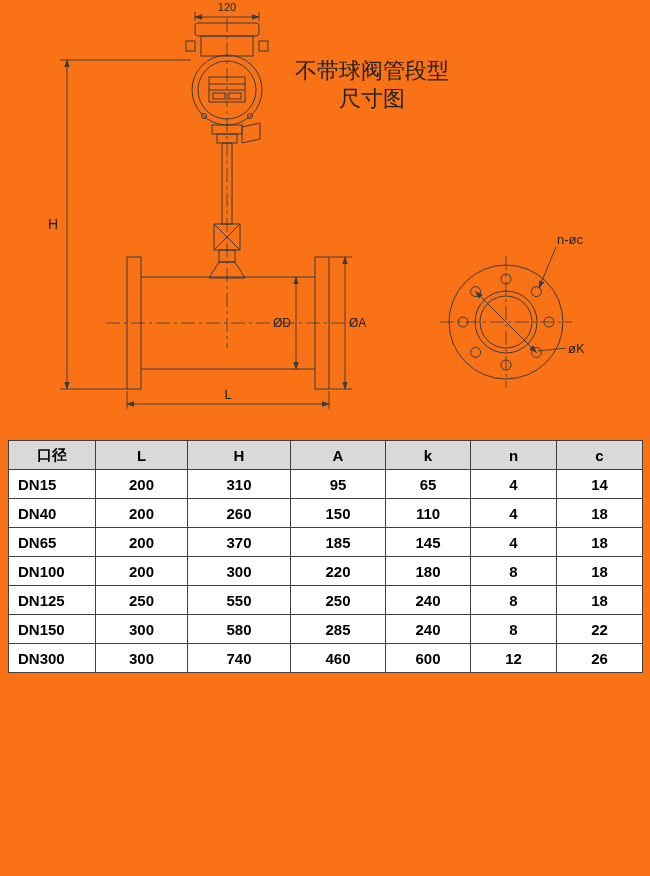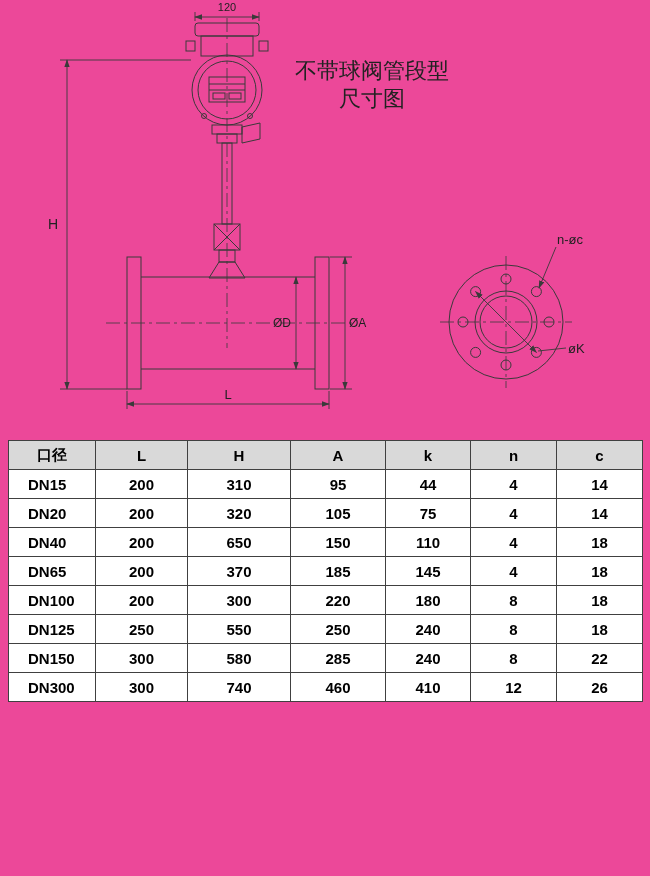--- a/index.html
+++ b/index.html
@@ -1,28 +1,28 @@
 <!DOCTYPE html>
 <html><head>
 <meta charset="utf-8">
 <style>
   html,body{margin:0;padding:0;background:#ffffff;}
   body{width:650px;height:876px;font-family:"Liberation Sans",sans-serif;}
-  .page{width:650px;height:876px;background:#ec4899;overflow:hidden;}
+  .page{width:650px;height:876px;background:#f97316;overflow:hidden;}
   svg{display:block;}
   svg text{fill:#222;font-family:"Liberation Sans",sans-serif;}
   .draw{stroke:#3a3a3a;stroke-width:1;fill:none;}
   .cl{stroke:#3a3a3a;stroke-width:0.8;fill:none;stroke-dasharray:14 4 3 4;}
   .dim{stroke:#3a3a3a;stroke-width:0.9;fill:none;}
   table.dims{border-collapse:collapse;margin:2px 10px 0 8px;width:634px;table-layout:fixed;
     font-size:15px;font-weight:bold;color:#000;}
   table.dims th,table.dims td{border:1px solid #404040;height:28px;padding:0 2px;}
   table.dims th{background:#d9d9d9;text-align:center;}
   table.dims td{text-align:center;background:#fff;}
-  table.dims td:first-child{text-align:left;padding-left:19px;}
+  table.dims td:first-child{text-align:left;padding-left:9px;}
 </style>
 </head>
 <body>
 
 <div class="page">
 
   <svg width="650" height="438" viewBox="0 0 650 438">
     <defs>
       <marker id="arw" viewBox="0 0 10 10" refX="9" refY="5" markerWidth="9" markerHeight="9" orient="auto-start-reverse">
         <path d="M0,1.6 L10,5 L0,8.4 z" fill="#3a3a3a"></path>
@@ -145,37 +145,28 @@
           <th>n</th>
           <th>c</th>
         </tr>
     </thead>
     <tbody>
         <tr>
           <td>DN15</td>
           <td>200</td>
           <td>310</td>
           <td>95</td>
-          <td>44</td>
+          <td>65</td>
           <td>4</td>
           <td>14</td>
         </tr>
         <tr>
-          <td>DN20</td>
-          <td>200</td>
-          <td>320</td>
-          <td>105</td>
-          <td>75</td>
-          <td>4</td>
-          <td>14</td>
-        </tr>
-        <tr>
           <td>DN40</td>
           <td>200</td>
-          <td>650</td>
+          <td>260</td>
           <td>150</td>
           <td>110</td>
           <td>4</td>
           <td>18</td>
         </tr>
         <tr>
           <td>DN65</td>
           <td>200</td>
           <td>370</td>
           <td>185</td>
@@ -208,20 +199,20 @@
           <td>285</td>
           <td>240</td>
           <td>8</td>
           <td>22</td>
         </tr>
         <tr>
           <td>DN300</td>
           <td>300</td>
           <td>740</td>
           <td>460</td>
-          <td>410</td>
+          <td>600</td>
           <td>12</td>
           <td>26</td>
         </tr>
       </tbody>
   </table>
 
 </div>
 
 </body></html>

